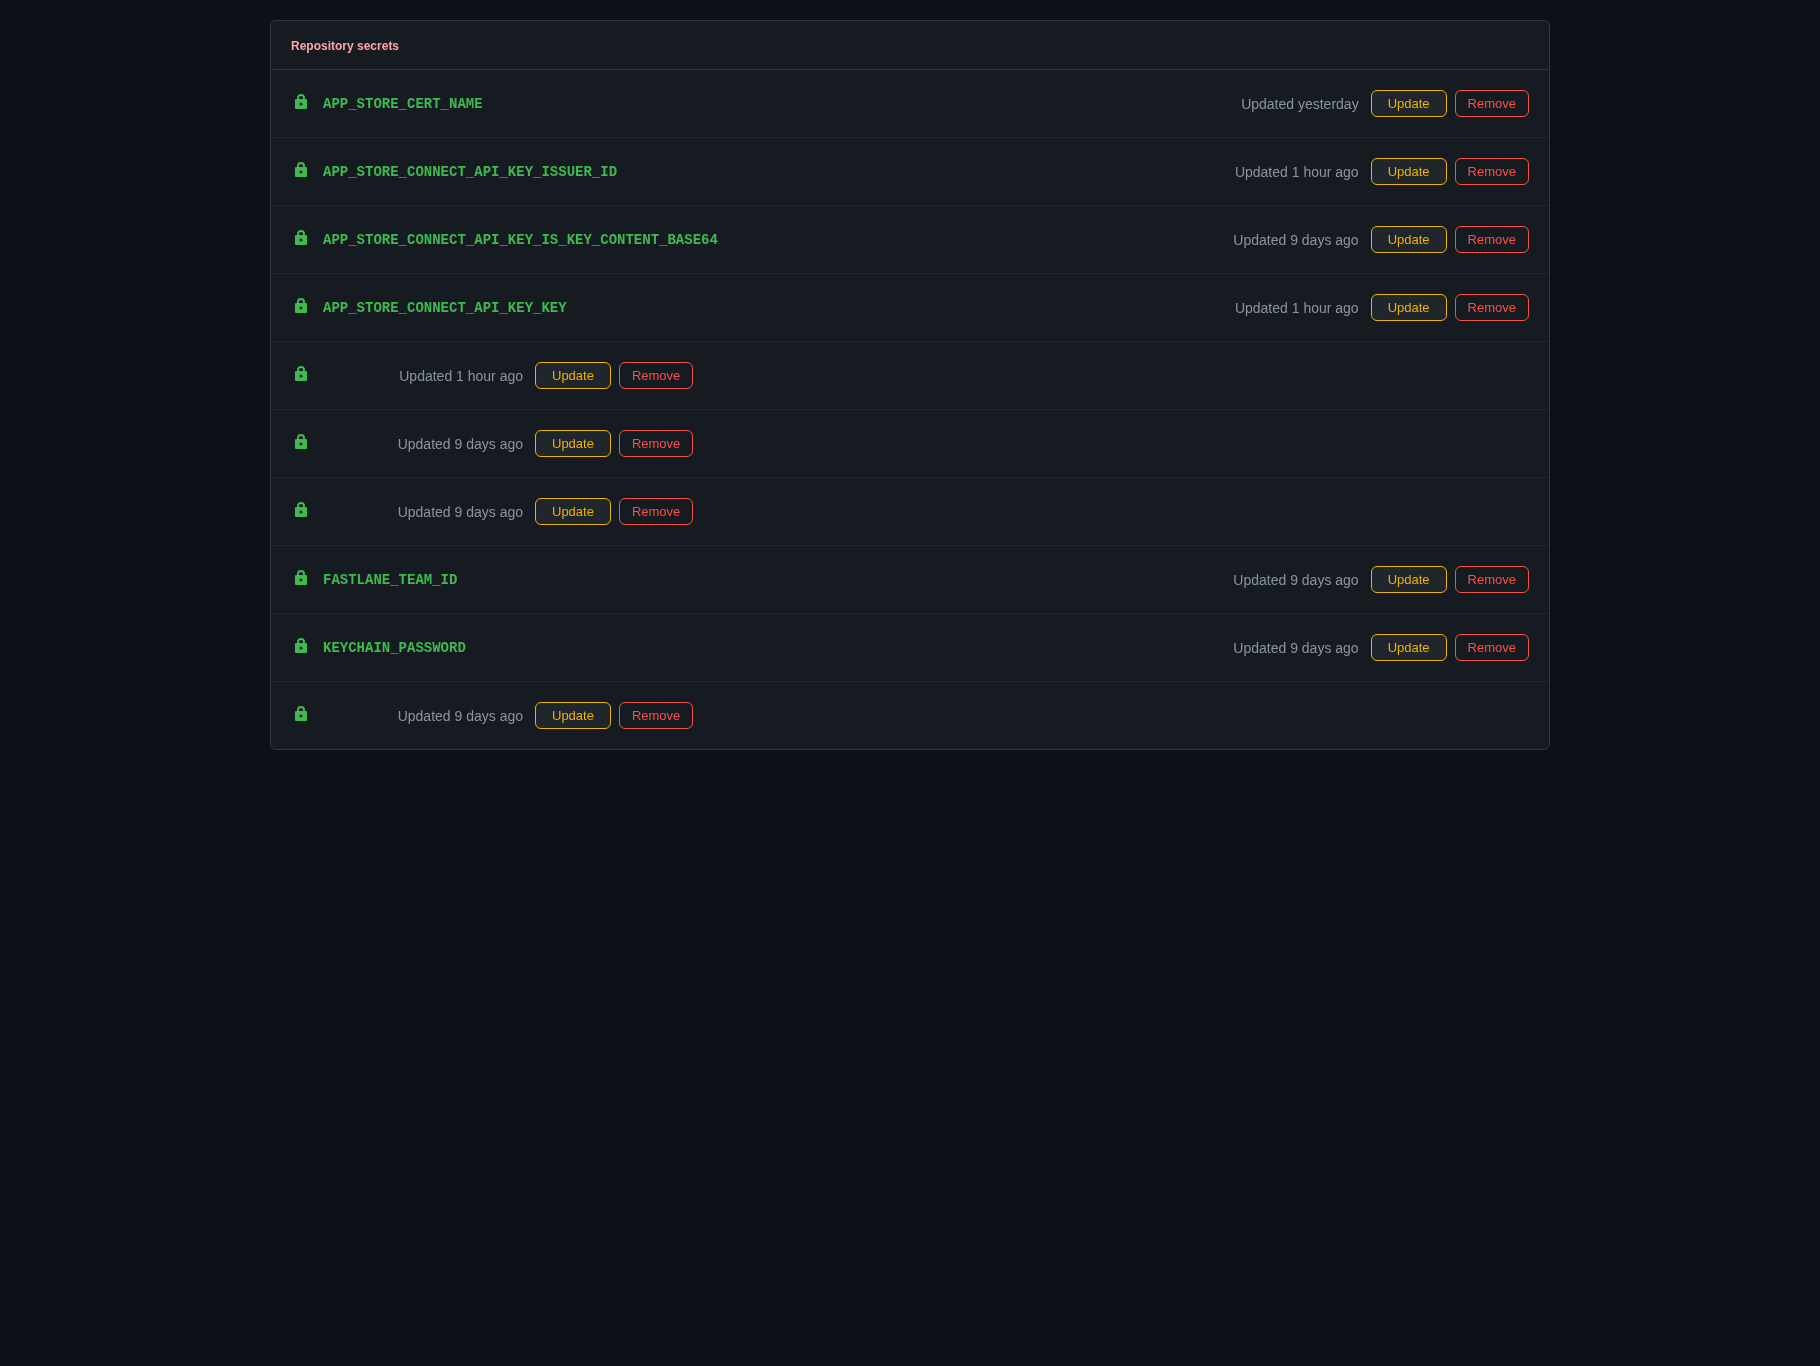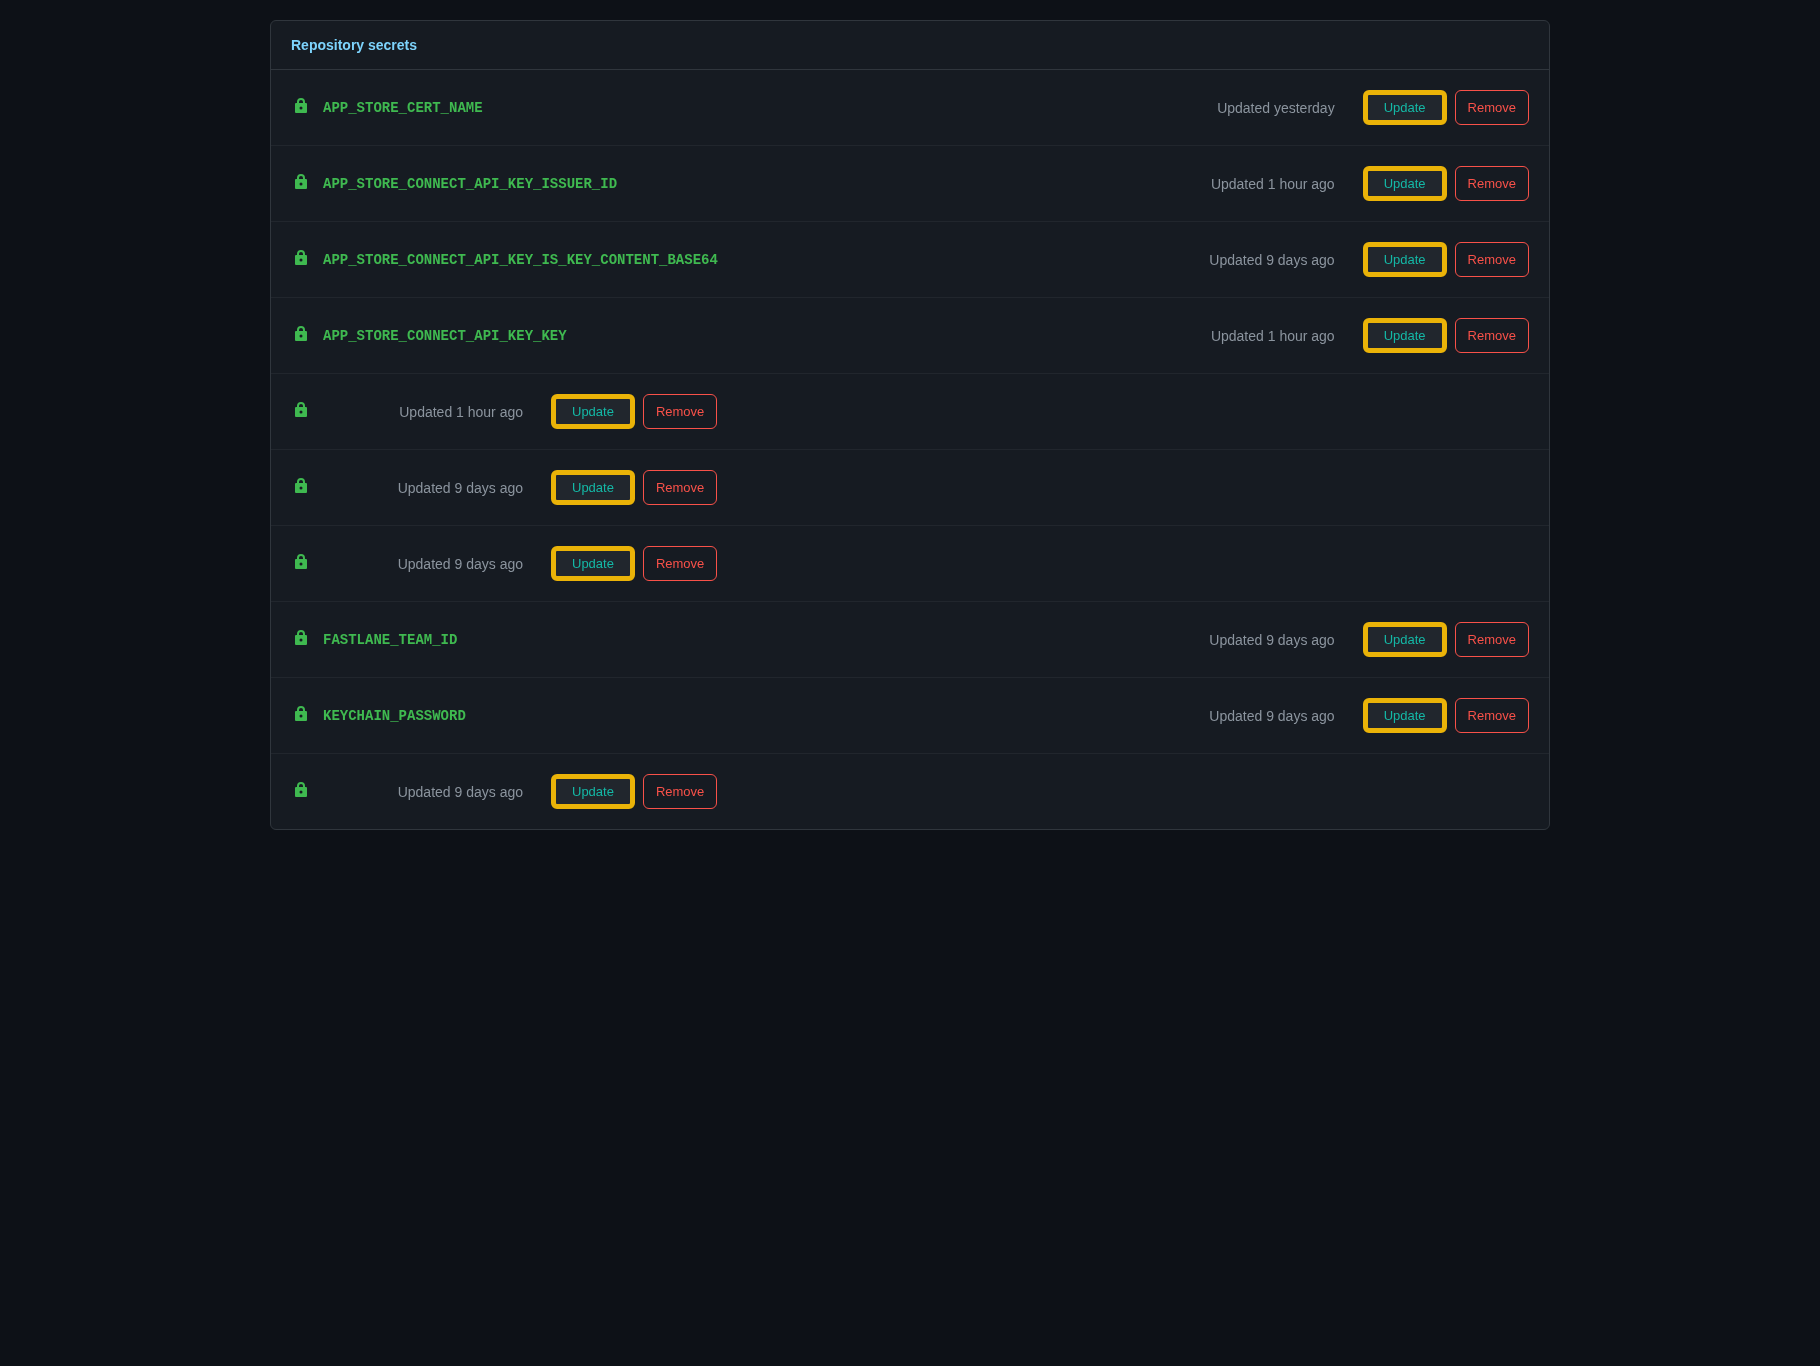--- a/index.html
+++ b/index.html
@@ -24,23 +24,23 @@
       max-width: 1280px;
       margin: 0 auto;
     }
 
     .section-header {
       padding: 16px 20px;
       border-bottom: 1px solid #30363d;
     }
 
     .section-title {
-      font-size: 14px;
+      font-size: 12px;
       font-weight: 600;
-      color: #7dd3fc;
+      color: #fca5a5;
     }
 
     .secret-row {
       display: flex;
       align-items: center;
       padding: 20px 20px;
       border-bottom: 1px solid #21262d;
       gap: 12px;
     }
 
@@ -62,33 +62,32 @@
       font-size: 14px;
       font-family: 'SFMono-Regular', Consolas, 'Liberation Mono', Menlo, monospace;
       flex: 1;
     }
 
     .updated-text {
       color: #8b949e;
       font-size: 14px;
       min-width: 200px;
       text-align: right;
-      margin-right: 16px;
     }
 
     .actions {
       display: flex;
       gap: 8px;
       flex-shrink: 0;
     }
 
     .btn-update {
       background-color: #21262d;
-      color: #14b8a6;
-      border: 5px solid #eab308;
+      color: #eab308;
+      border: 1px solid #eab308;
       border-radius: 6px;
       padding: 5px 16px;
       font-size: 13px;
       font-weight: 500;
       cursor: pointer;
       white-space: nowrap;
     }
 
     .btn-remove {
       background-color: transparent;

